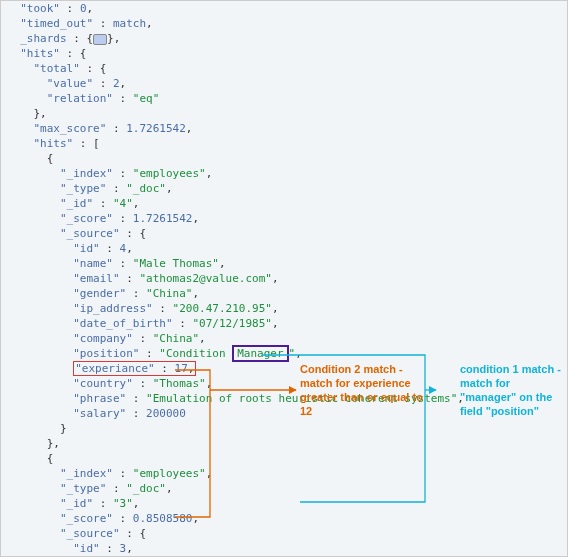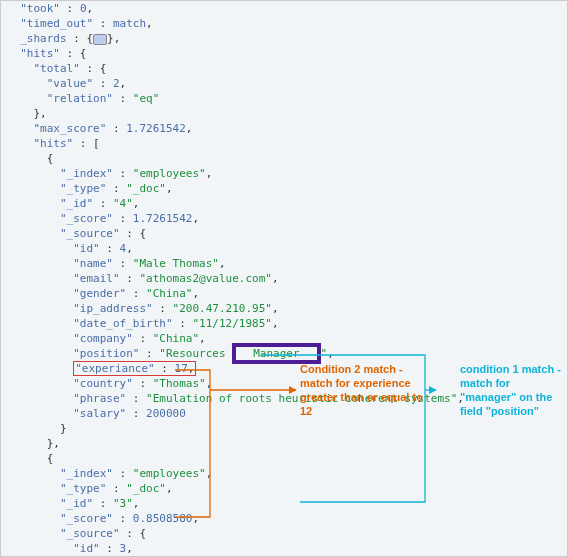--- a/index.html
+++ b/index.html
@@ -37,22 +37,22 @@
     display: inline-block;
     width: 12px;
     height: 9px;
     border: 1px solid #888;
     background: #bbccee;
     border-radius: 2px;
     vertical-align: middle;
   }
   
   .hl-cyan {
-    border: 4px solid #4c1d95;
-    padding: 0 17px;
+    border: 2px solid #4c1d95;
+    padding: 0 3px;
   }
   .hl-red {
     border: 1px solid #d83a3a;
     padding: 0 1px;
   }
   
   .callout {
     position: absolute;
     font-family: Arial, sans-serif;
     font-size: 11px;
@@ -89,23 +89,23 @@
   <div class="line">        <span class="key">"_index"</span> : <span class="str">"<span>employees</span>"</span>,</div>
   <div class="line">        <span class="key">"_type"</span> : <span class="str">"<span>_doc</span>"</span>,</div>
   <div class="line">        <span class="key">"_id"</span> : <span class="str">"<span>4</span>"</span>,</div>
   <div class="line">        <span class="key">"_score"</span> : <span class="num">1.7261542</span>,</div>
   <div class="line">        <span class="key">"_source"</span> : {</div>
   <div class="line">          <span class="key">"id"</span> : <span class="num">4</span>,</div>
   <div class="line">          <span class="key">"name"</span> : <span class="str">"<span>Male Thomas</span>"</span>,</div>
   <div class="line">          <span class="key">"email"</span> : <span class="str">"<span>athomas2@value.com</span>"</span>,</div>
   <div class="line">          <span class="key">"gender"</span> : <span class="str">"<span>China</span>"</span>,</div>
   <div class="line">          <span class="key">"ip_address"</span> : <span class="str">"<span>200.47.210.95</span>"</span>,</div>
-  <div class="line">          <span class="key">"date_of_birth"</span> : <span class="str">"<span>11/12/1985</span>"</span>,</div>
+  <div class="line">          <span class="key">"date_of_birth"</span> : <span class="str">"<span>07/12/1985</span>"</span>,</div>
   <div class="line">          <span class="key">"company"</span> : <span class="str">"<span>China</span>"</span>,</div>
-  <div class="line">          <span class="key">"position"</span> : <span class="str">"<span>Resources </span><span class="hl-cyan"><span>Manager</span></span>"</span>,</div>
+  <div class="line">          <span class="key">"position"</span> : <span class="str">"<span>Condition </span><span class="hl-cyan"><span>Manager</span></span>"</span>,</div>
   <div class="line">          <span class="hl-red"><span class="key">"<span>experiance</span>"</span> : <span class="num">17</span>,</span></div>
   <div class="line">          <span class="key">"country"</span> : <span class="str">"<span>Thomas</span>"</span>,</div>
   <div class="line">          <span class="key">"phrase"</span> : <span class="str">"<span>Emulation of roots heuristic coherent systems</span>"</span>,</div>
   <div class="line">          <span class="key">"salary"</span> : <span class="num">200000</span></div>
   <div class="line">        }</div>
   <div class="line">      },</div>
   <div class="line">      {</div>
   <div class="line">        <span class="key">"_index"</span> : <span class="str">"<span>employees</span>"</span>,</div>
   <div class="line">        <span class="key">"_type"</span> : <span class="str">"<span>_doc</span>"</span>,</div>
   <div class="line">        <span class="key">"_id"</span> : <span class="str">"<span>3</span>"</span>,</div>

